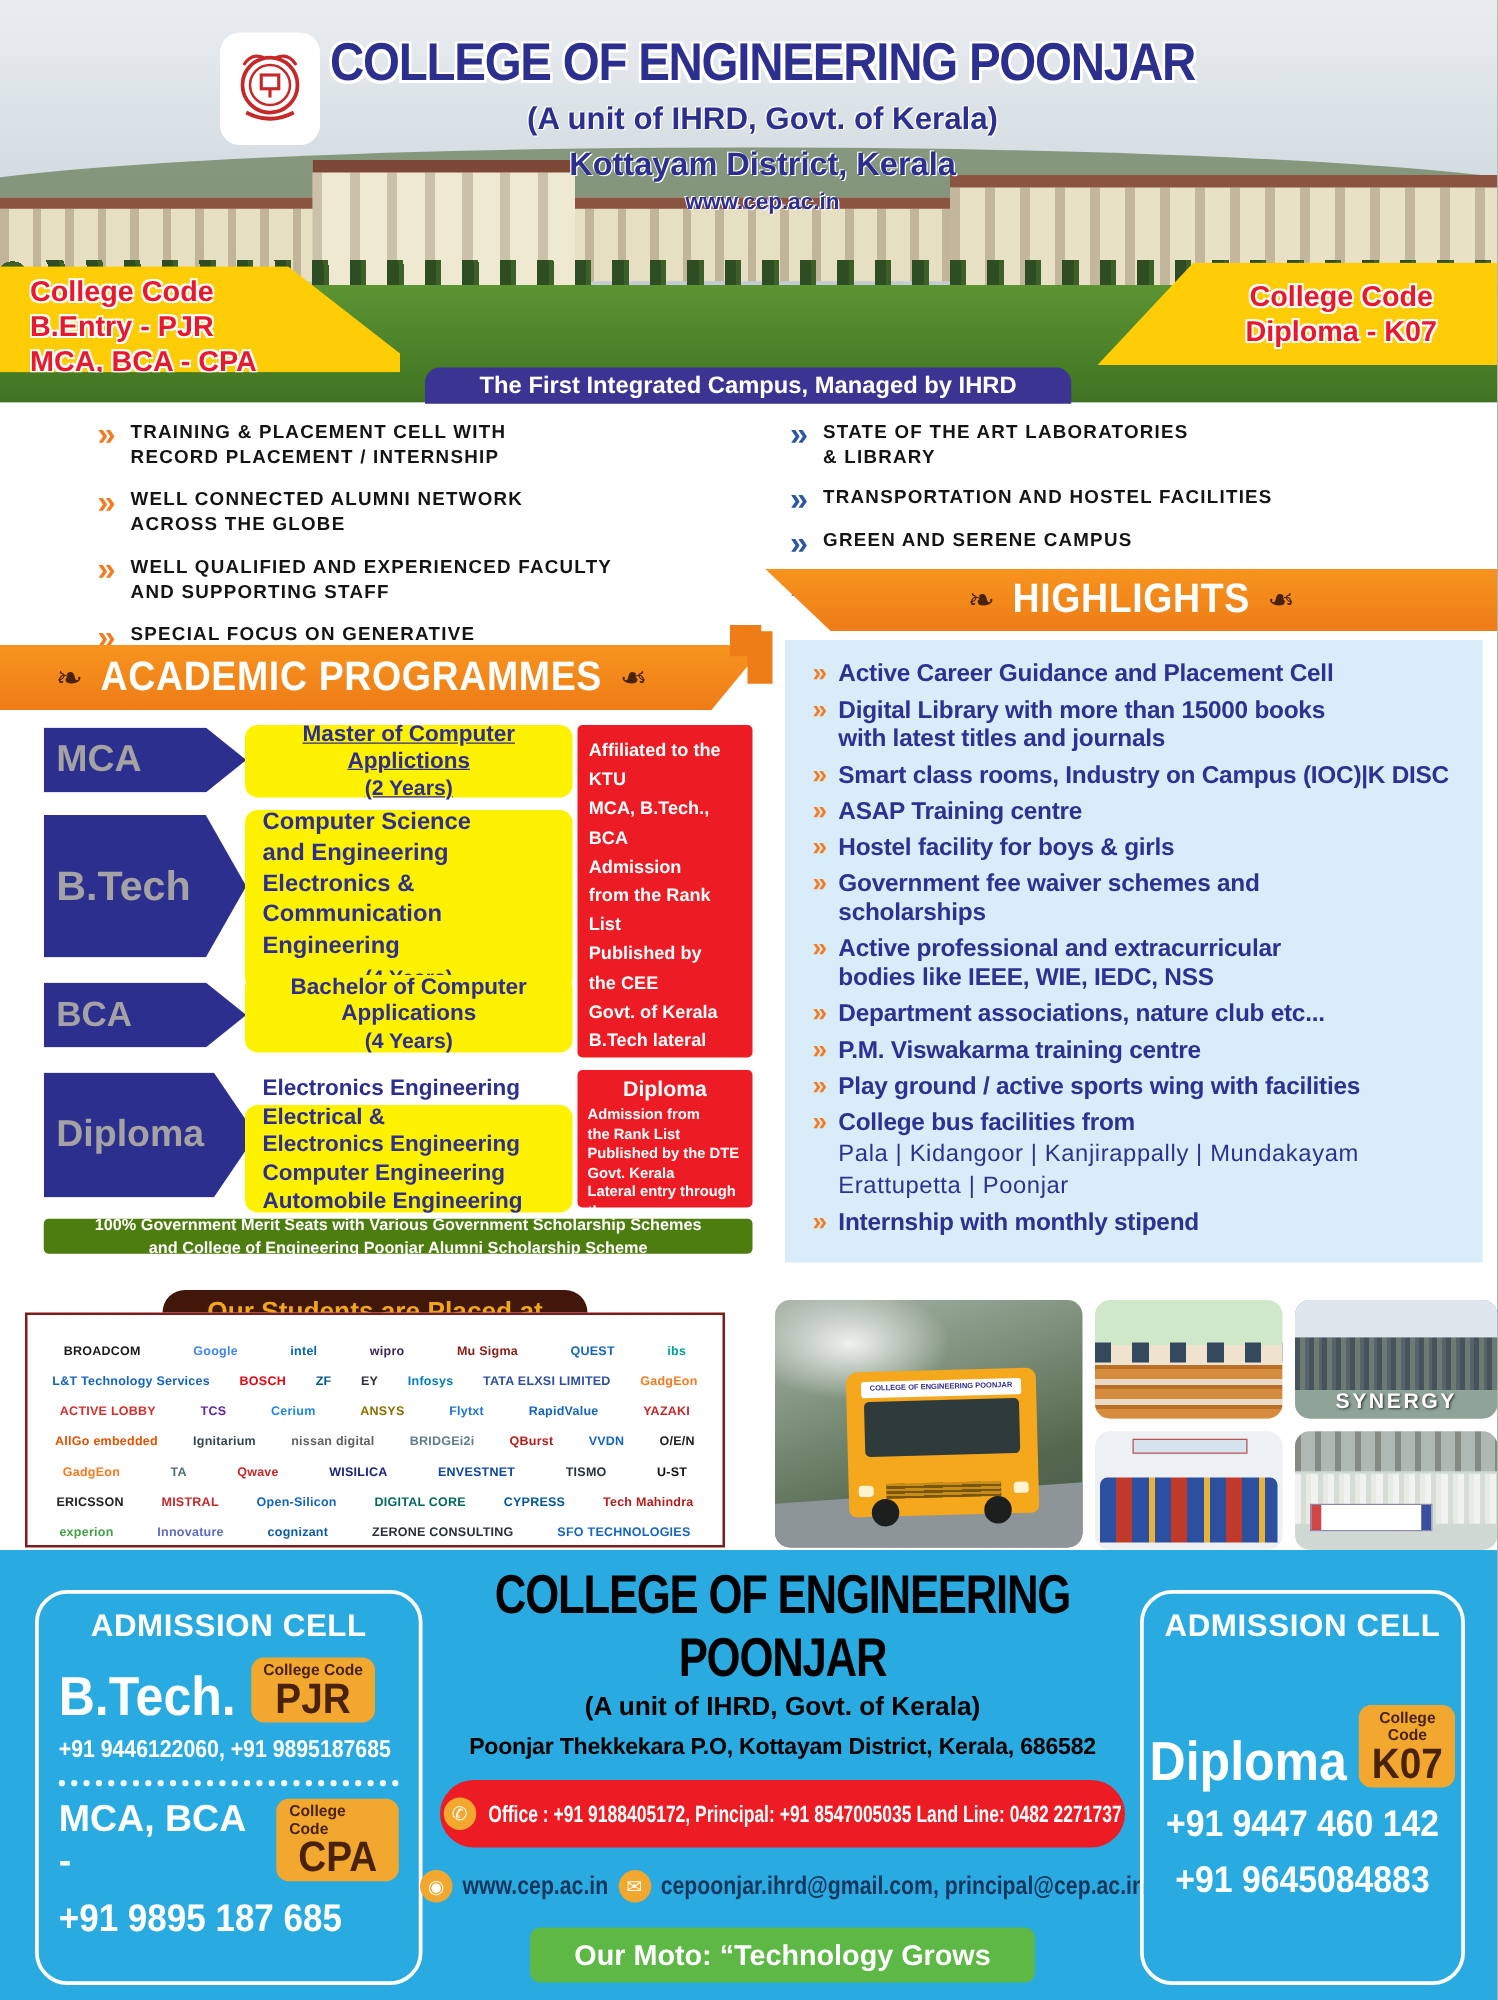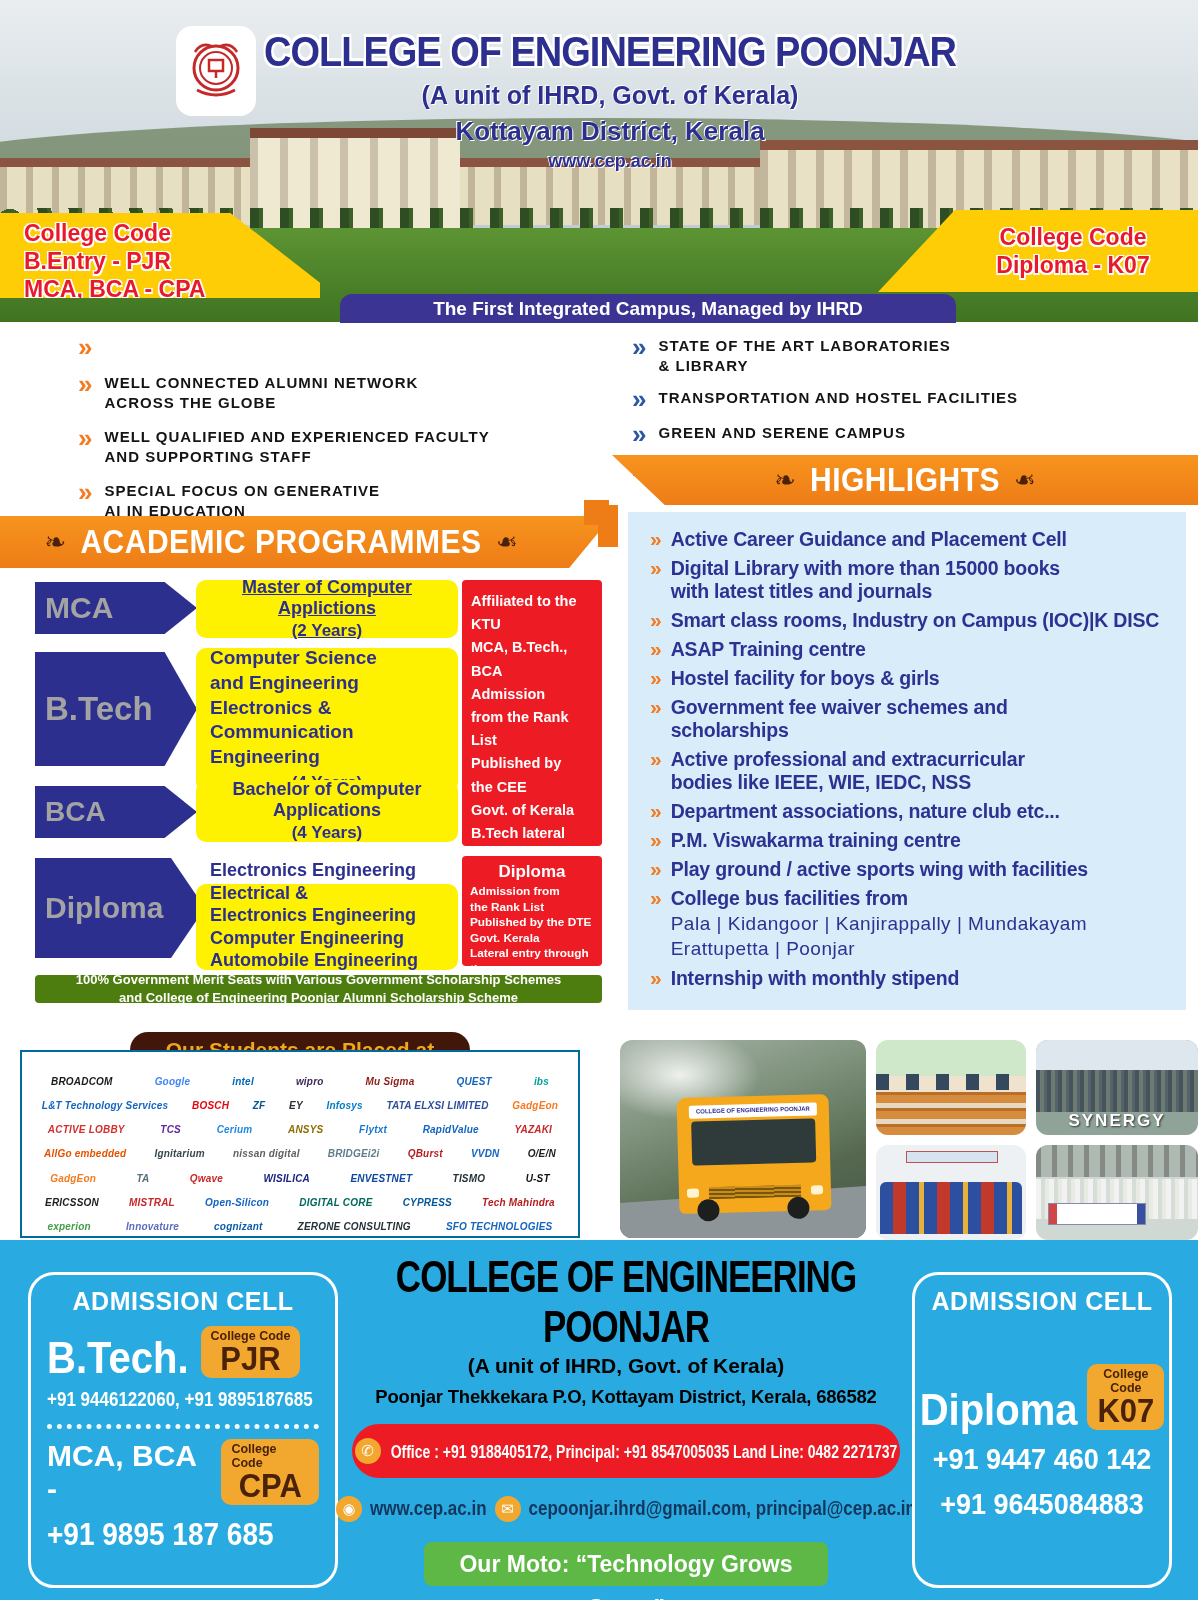--- a/index.html
+++ b/index.html
@@ -39,21 +39,21 @@
   .code-left{position:absolute;left:0;top:213px;width:320px;height:85px;background:#ffcd05;
              clip-path:polygon(0 0,72% 0,100% 82%,100% 100%,0 100%);
              padding:6px 0 0 24px;box-sizing:border-box;}
   .code-right{position:absolute;left:878px;top:210px;width:320px;height:82px;background:#ffcd05;
               clip-path:polygon(24% 0,100% 0,100% 100%,0 100%);
               display:flex;flex-direction:column;justify-content:center;align-items:center;
               padding-left:70px;box-sizing:border-box;}
   .code-line{color:#e8192c;font-weight:bold;font-size:23px;line-height:1.22;
              text-shadow:1.5px 1.5px 0 #fff,-1.5px -1.5px 0 #fff,1.5px -1.5px 0 #fff,-1.5px 1.5px 0 #fff;}
 
-  .blue-banner{position:absolute;left:340px;top:294px;width:616px;height:29px;background:#3b3492;
+  .blue-banner{position:absolute;left:340px;top:294px;width:517px;height:29px;background:#3b3492;
                border-radius:12px 12px 0 0;color:#fff;font-weight:bold;font-size:19px;
                text-align:center;line-height:29px;}
 
   
   .features-left{position:absolute;left:78px;top:336px;width:530px;}
   .features-right{position:absolute;left:632px;top:336px;width:530px;}
   .feat-item{display:flex;margin-bottom:15px;}
   .feat-arrow{font-size:26px;font-weight:bold;line-height:.85;margin-right:12px;}
   .features-left .feat-arrow{color:#f47b20;}
   .features-right .feat-arrow{color:#2c57a5;}
@@ -110,22 +110,22 @@
           padding:16px 16px 10px 22px;box-sizing:border-box;}
   .hl-item{display:flex;margin-bottom:6px;}
   .hl-arrow{color:#f47b20;font-size:21px;font-weight:bold;line-height:1;margin-right:9px;}
   .hl-text{color:#2c3192;font-weight:bold;font-size:19.5px;letter-spacing:-.2px;line-height:1.18;white-space:pre-line;}
   .hl-sub{color:#2c3192;font-size:19px;line-height:1.3;margin-top:2px;white-space:pre-line;font-weight:normal;letter-spacing:.5px;}
 
   
   .placed-pill{position:absolute;left:130px;top:1032px;width:340px;height:36px;background:#401708;
                border-radius:18px;color:#f2a71b;font-weight:bold;font-size:21px;text-align:center;line-height:36px;}
   .placed-box{position:absolute;left:20px;top:1050px;width:560px;height:188px;background:#fff;
-              border:2px solid #0369a1;box-sizing:border-box;padding:24px 8px 4px 8px;
-              display:flex;flex-direction:column;justify-content:space-between;font-style:italic;}
+              border:2px solid #7f1d1d;box-sizing:border-box;padding:24px 8px 4px 8px;
+              display:flex;flex-direction:column;justify-content:space-between;}
   .logo-row{display:flex;justify-content:space-around;align-items:center;}
   .logo{font-size:10px;font-weight:bold;letter-spacing:.2px;white-space:nowrap;}
 
   
   .photo{position:absolute;border-radius:12px;overflow:hidden;}
   .ph-bus{left:620px;top:1040px;width:246px;height:198px;
           background:linear-gradient(160deg,#aab6ab 0%,#7e927c 35%,#55684f 70%,#47584a 100%);}
   .bus-mist{position:absolute;left:-20px;top:-10px;width:160px;height:90px;background:radial-gradient(closest-side,rgba(255,255,255,.85),transparent);}
   .bus-road{position:absolute;left:-10px;bottom:-8px;width:280px;height:52px;background:#8e9598;transform:skewY(-4deg);}
   .bus-body{position:absolute;left:58px;top:56px;width:152px;height:116px;background:#f5a81c;
@@ -236,20 +236,22 @@
   <div class="code-right">
     <div class="code-line">College Code</div>
     <div class="code-line">Diploma - K07</div>
   </div>
 
   <div class="blue-banner">The First Integrated Campus, Managed by IHRD</div>
 
   <div class="features-left">
       <div class="feat-item">
         <span class="feat-arrow">»</span>
+        <span class="feat-text">TRAINING &amp; PLACEMENT CELL WITH
+RECORD PLACEMENT / INTERNSHIP</span>
       </div>
       <div class="feat-item">
         <span class="feat-arrow">»</span>
         <span class="feat-text">WELL CONNECTED ALUMNI NETWORK
 ACROSS THE GLOBE</span>
       </div>
       <div class="feat-item">
         <span class="feat-arrow">»</span>
         <span class="feat-text">WELL QUALIFIED AND EXPERIENCED FACULTY
 AND SUPPORTING STAFF</span>

